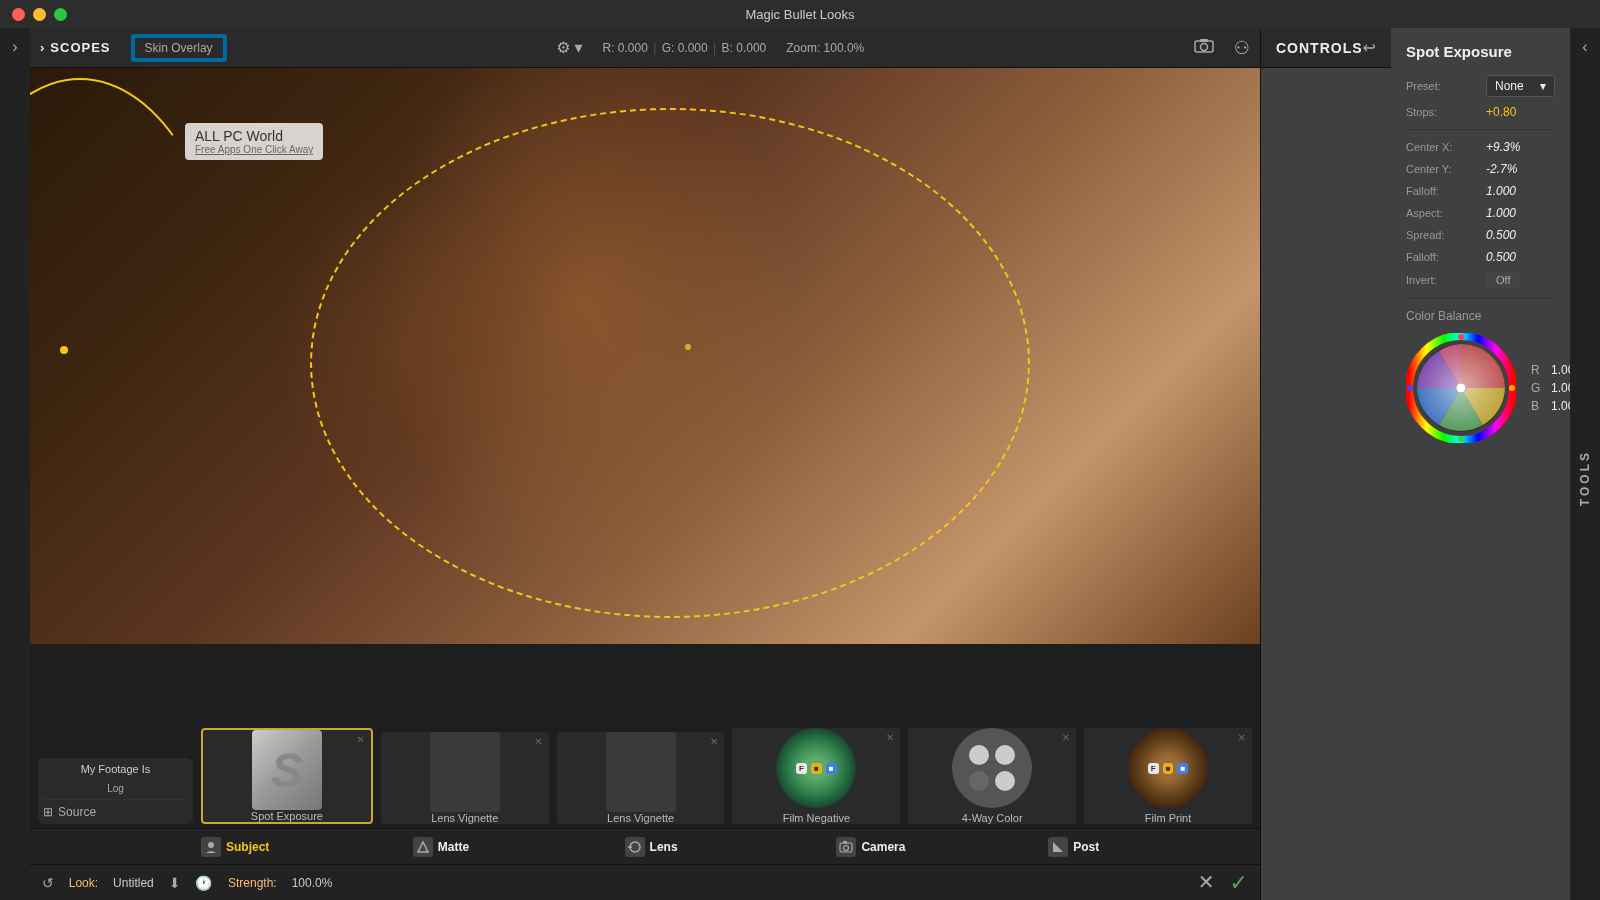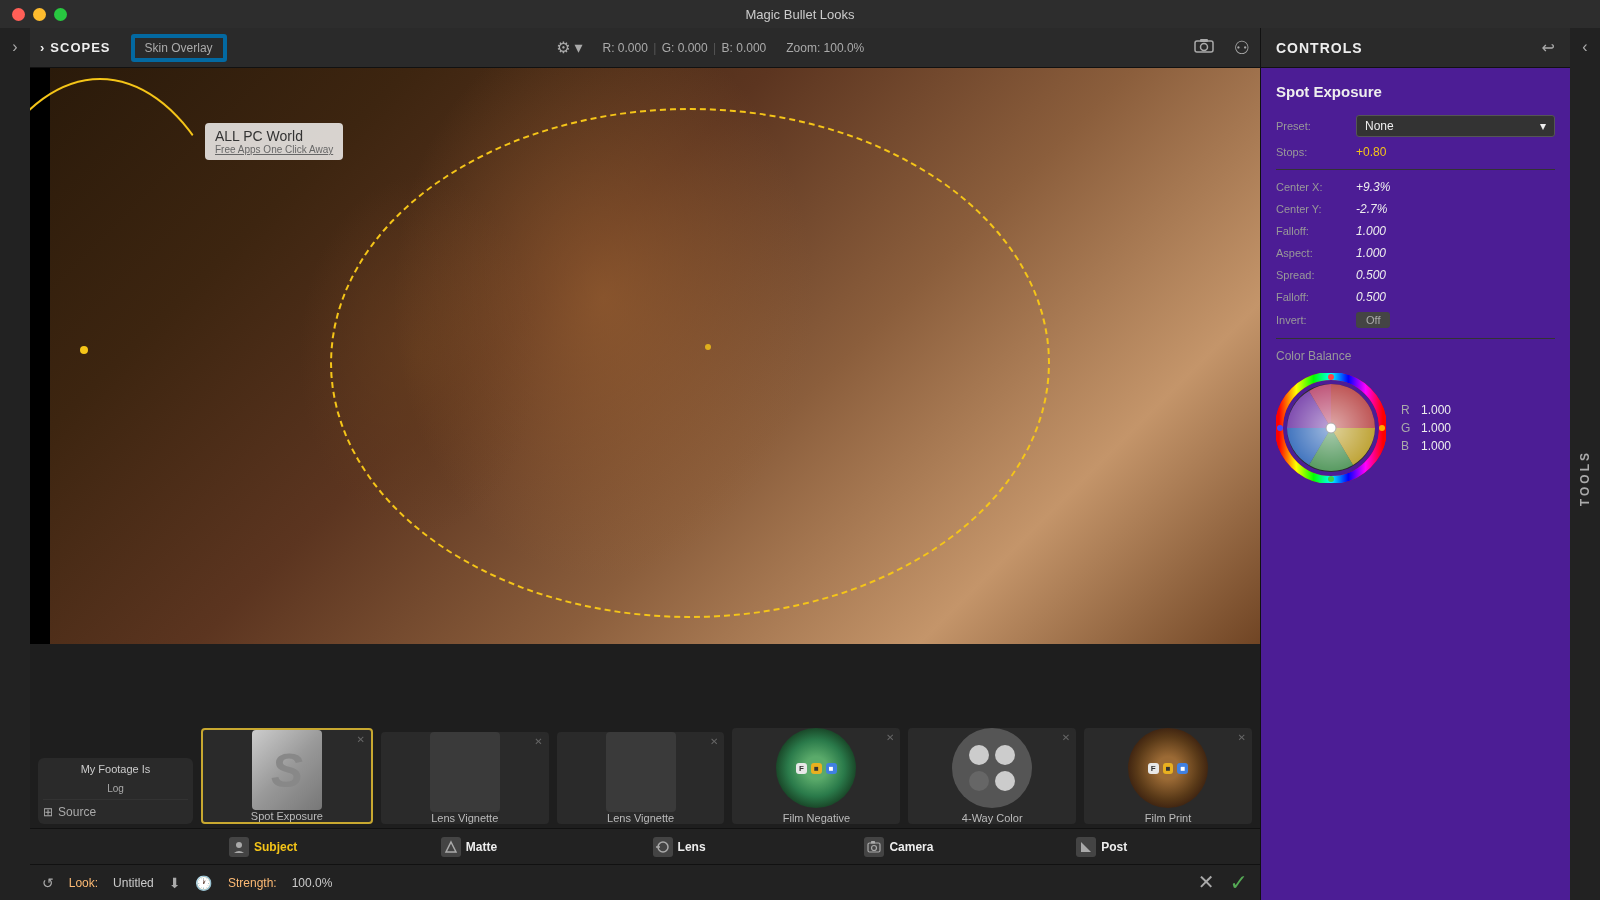--- a/index.html
+++ b/index.html
@@ -130,21 +130,20 @@
       flex: 1;
       position: relative;
       background: #000;
       overflow: hidden;
     }
     #viewer-image {
       width: 100%;
       height: 100%;
       background: linear-gradient(135deg, #2a1a0a 0%, #3d2510 20%, #5c3520 40%, #8b5e3c 60%, #c4956a 80%, #6b4020 100%);
       position: relative;
-      margin-left: 20px;
     }
     
     .face-overlay {
       position: absolute;
       top: 0; left: 0; right: 0; bottom: 0;
       background: 
         radial-gradient(ellipse 300px 400px at 45% 40%, rgba(160,100,50,0.6) 0%, transparent 70%),
         radial-gradient(ellipse 200px 300px at 30% 50%, rgba(100,60,30,0.8) 0%, transparent 60%);
     }
     
@@ -329,21 +328,20 @@
       padding: 0 8px;
       gap: 8px;
       background: #222;
       border-top: 1px solid #111;
     }
     .section-label-item {
       display: flex;
       align-items: center;
       gap: 5px;
       flex: 1;
-      margin-left: 28px;
     }
     .section-icon {
       width: 20px;
       height: 20px;
       background: #444;
       border-radius: 3px;
       display: flex;
       align-items: center;
       justify-content: center;
       font-size: 10px;
@@ -398,23 +396,23 @@
     }
     .btn-confirm {
       color: #5a5;
       font-size: 22px;
       cursor: pointer;
     }
 
     
     #right-panel {
       width: 310px;
-      background: #4c1d95;
-      display: flex;
-      flex-direction: column;
+      background: #404040;
+      display: flex;
+      flex-direction: row;
       flex-shrink: 0;
       border-left: 1px solid #111;
     }
     #controls-header {
       height: 40px;
       display: flex;
       align-items: center;
       justify-content: space-between;
       padding: 0 15px;
       background: #2a2a2a;

